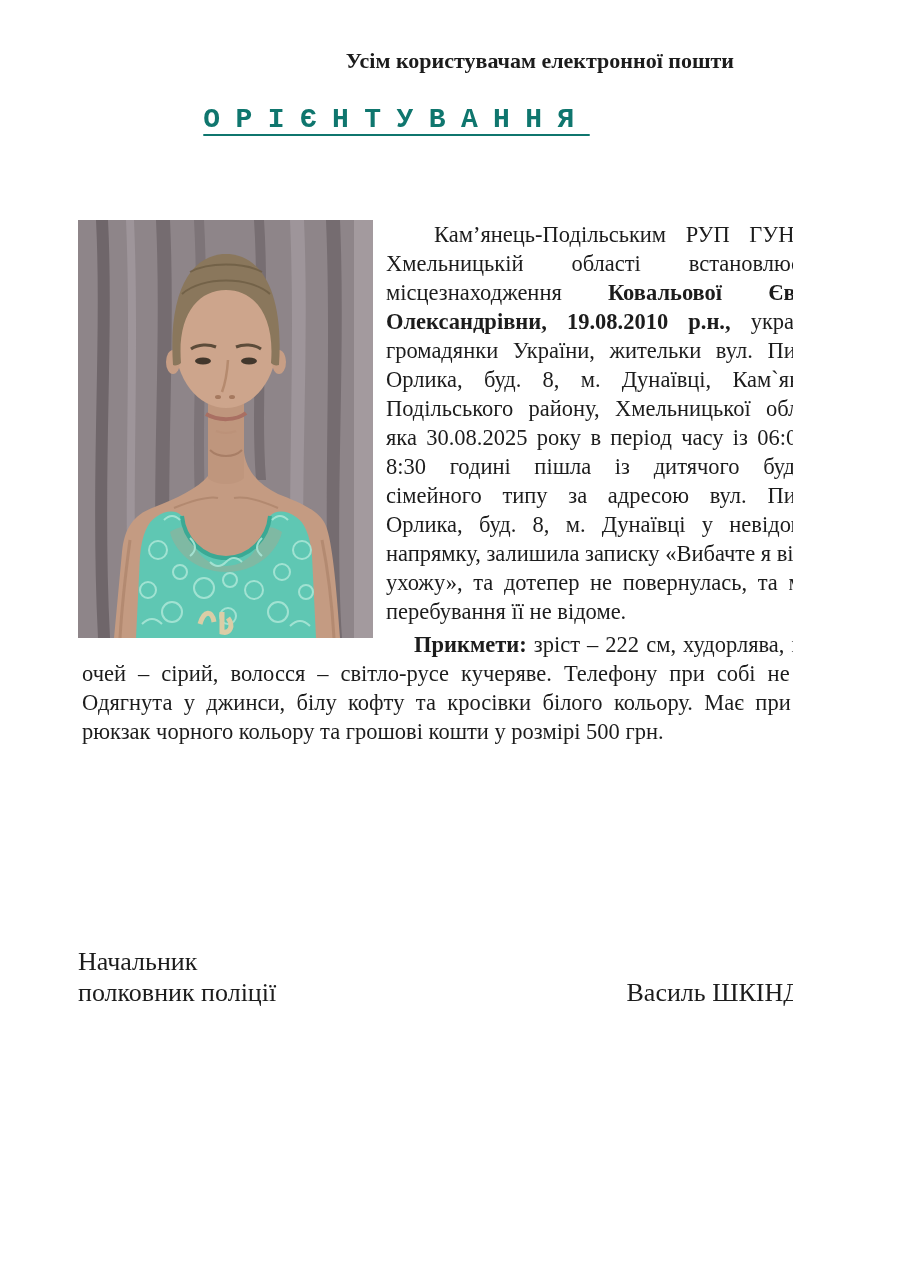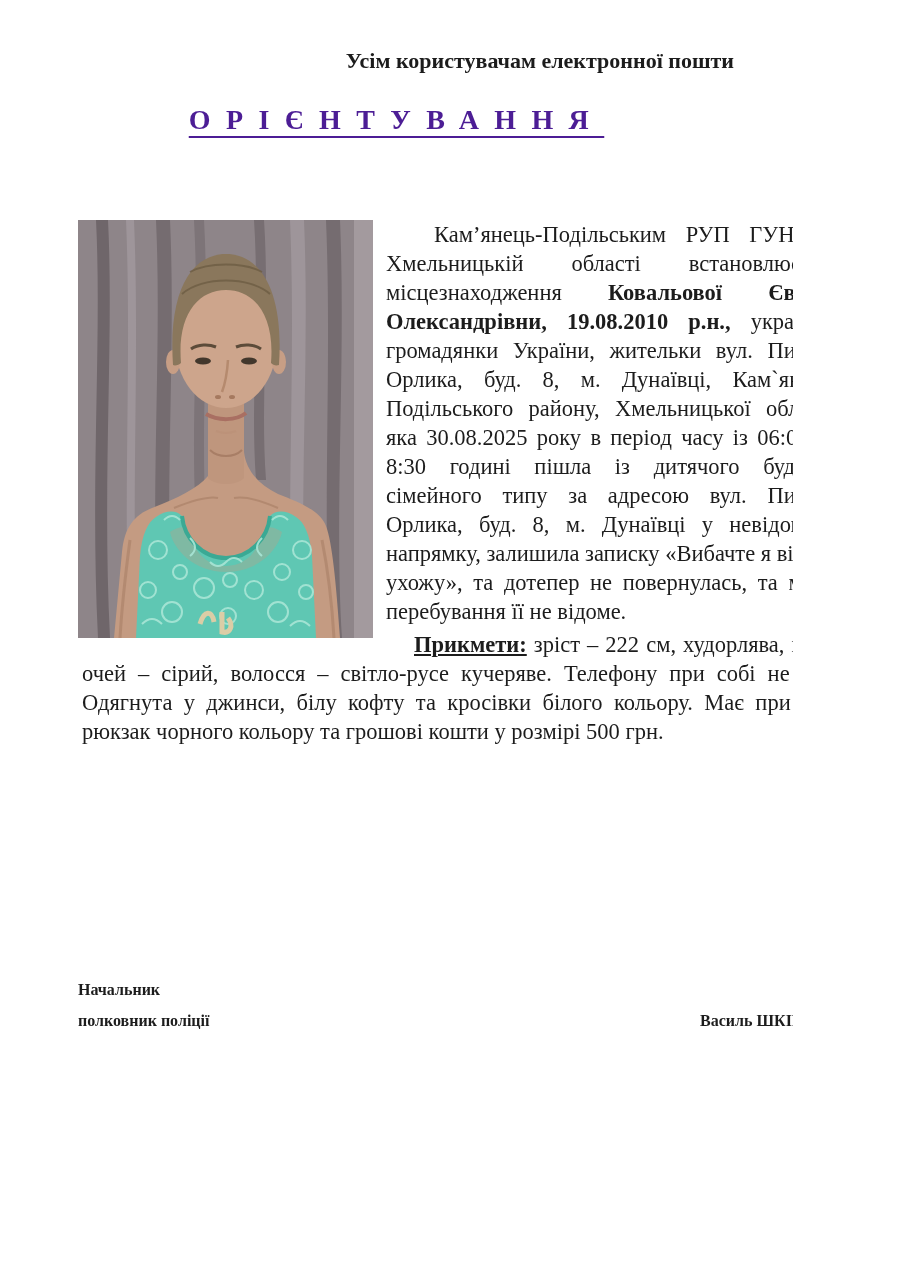--- a/index.html
+++ b/index.html
@@ -33,35 +33,35 @@
   .photo-wrap {
     float:left;
     width:295px; height:418px;
     margin:4px 13px 6px 0;
   }
   .photo-wrap svg { display:block; width:295px; height:418px; }
   .p1 { text-indent:48px; }
   .p2 { text-indent:28px; }
   .p3, .p4, .p5 { text-indent:57px; }
   .b { font-weight:bold; }
-  .bu { font-weight:bold; text-decoration:underline; }
+  .bu { font-weight:bold; }
   .signature {
     position:absolute; top:946px; left:78px; width:767px;
-    font-weight:bold; font-size:16px; line-height:31px;margin-top:28px;
+    font-weight:normal; font-size:26px; line-height:31px;
   }
   .sig-row { display:flex; justify-content:space-between; }
 </style>
 </head>
 <body>
 
 <div class="page">
 
   <div class="recipient">Усім користувачам електронної пошти</div>
 
-  <div class="doc-title" style="color:#4c1d95;">ОРІЄНТУВАННЯ</div>
+  <div class="doc-title" style="color:#0f766e;font-family:Liberation Mono, monospace;">ОРІЄНТУВАННЯ</div>
 
   <div class="content">
 
     <div class="photo-wrap">
       <svg viewBox="0 0 295 418" xmlns="http://www.w3.org/2000/svg">
 
         <rect x="0" y="0" width="295" height="418" fill="#8e8589"></rect>
         <path d="M18,0 C24,120 12,260 20,418 L32,418 C24,260 36,120 30,0 Z" fill="#6f666a"></path>
         <path d="M48,0 C54,140 44,300 52,418 L60,418 C52,300 62,140 56,0 Z" fill="#9e959a"></path>
         <path d="M78,0 C84,130 72,270 80,418 L94,418 C86,270 98,130 92,0 Z" fill="#756c70"></path>

